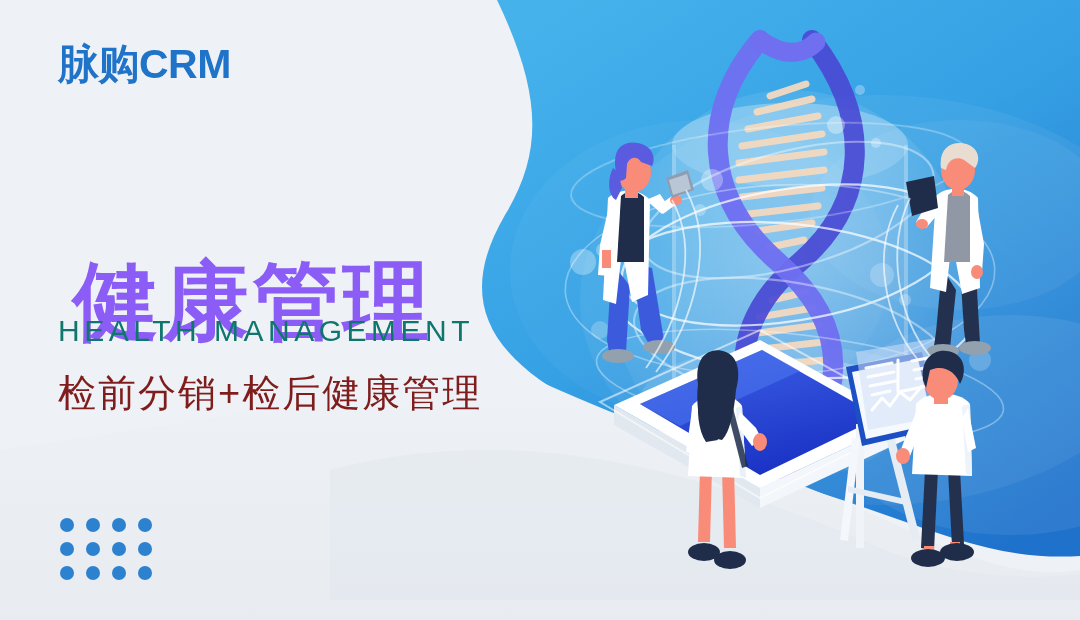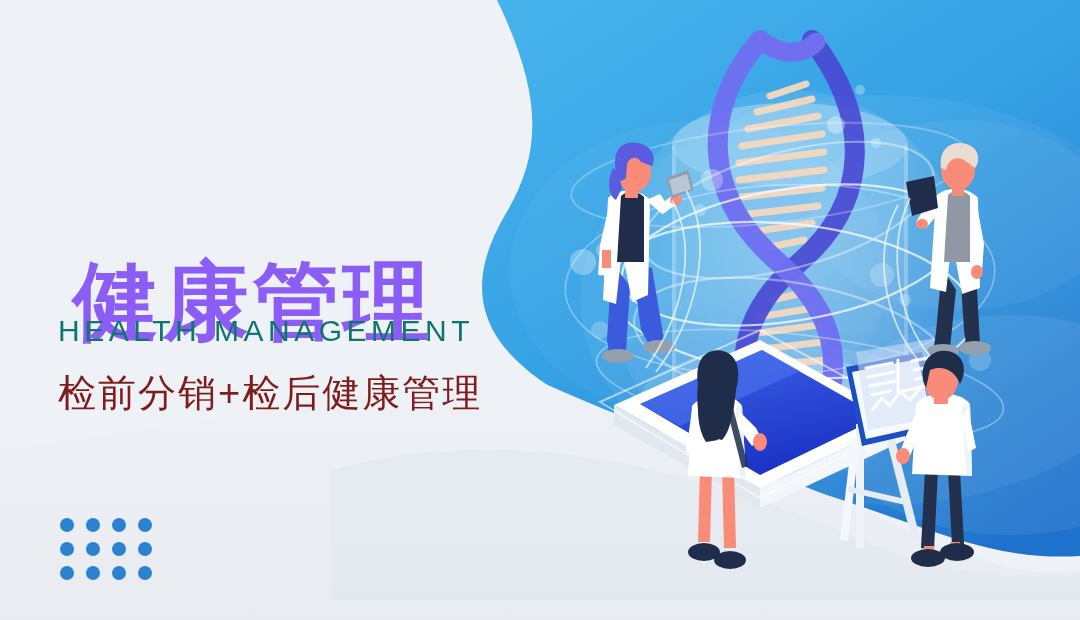--- a/index.html
+++ b/index.html
@@ -349,20 +349,21 @@
     <g fill="none" stroke="#ffffff" stroke-width="1.8" opacity="0.65">
       <path d="M 672 200 C 700 250, 680 320, 646 368"></path>
       <path d="M 686 190 C 716 244, 694 322, 656 372"></path>
       <path d="M 898 205 C 872 252, 884 318, 918 360"></path>
       <path d="M 910 198 C 886 248, 898 318, 930 356"></path>
     </g>
   </svg>
 
   <div id="left-content">
 
+    <div id="logo">脉购CRM</div>
 
     <h1 id="headline">健康管理</h1>
 
     <div id="subtitle-en">HEALTH MANAGEMENT</div>
 
     <div id="subtitle-cn">检前分销+检后健康管理</div>
 
     <div id="dot-grid">
       <span class="dot"></span>
       <span class="dot"></span>

